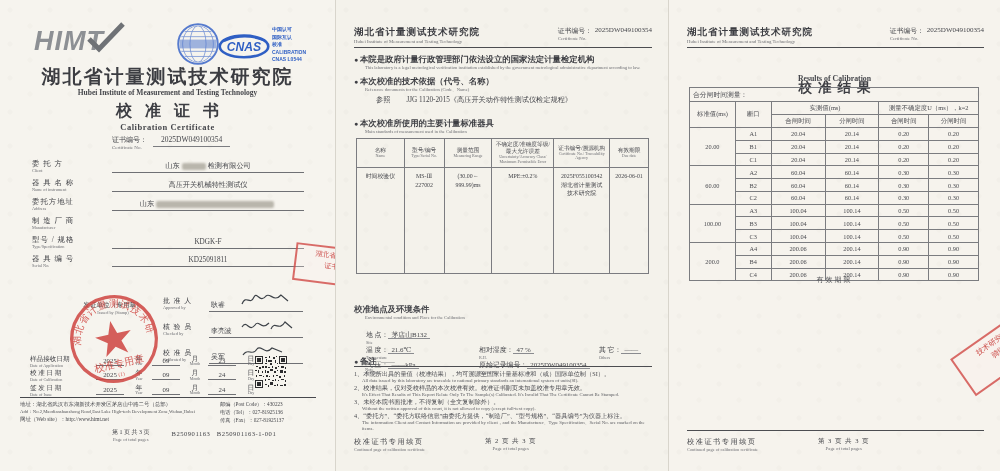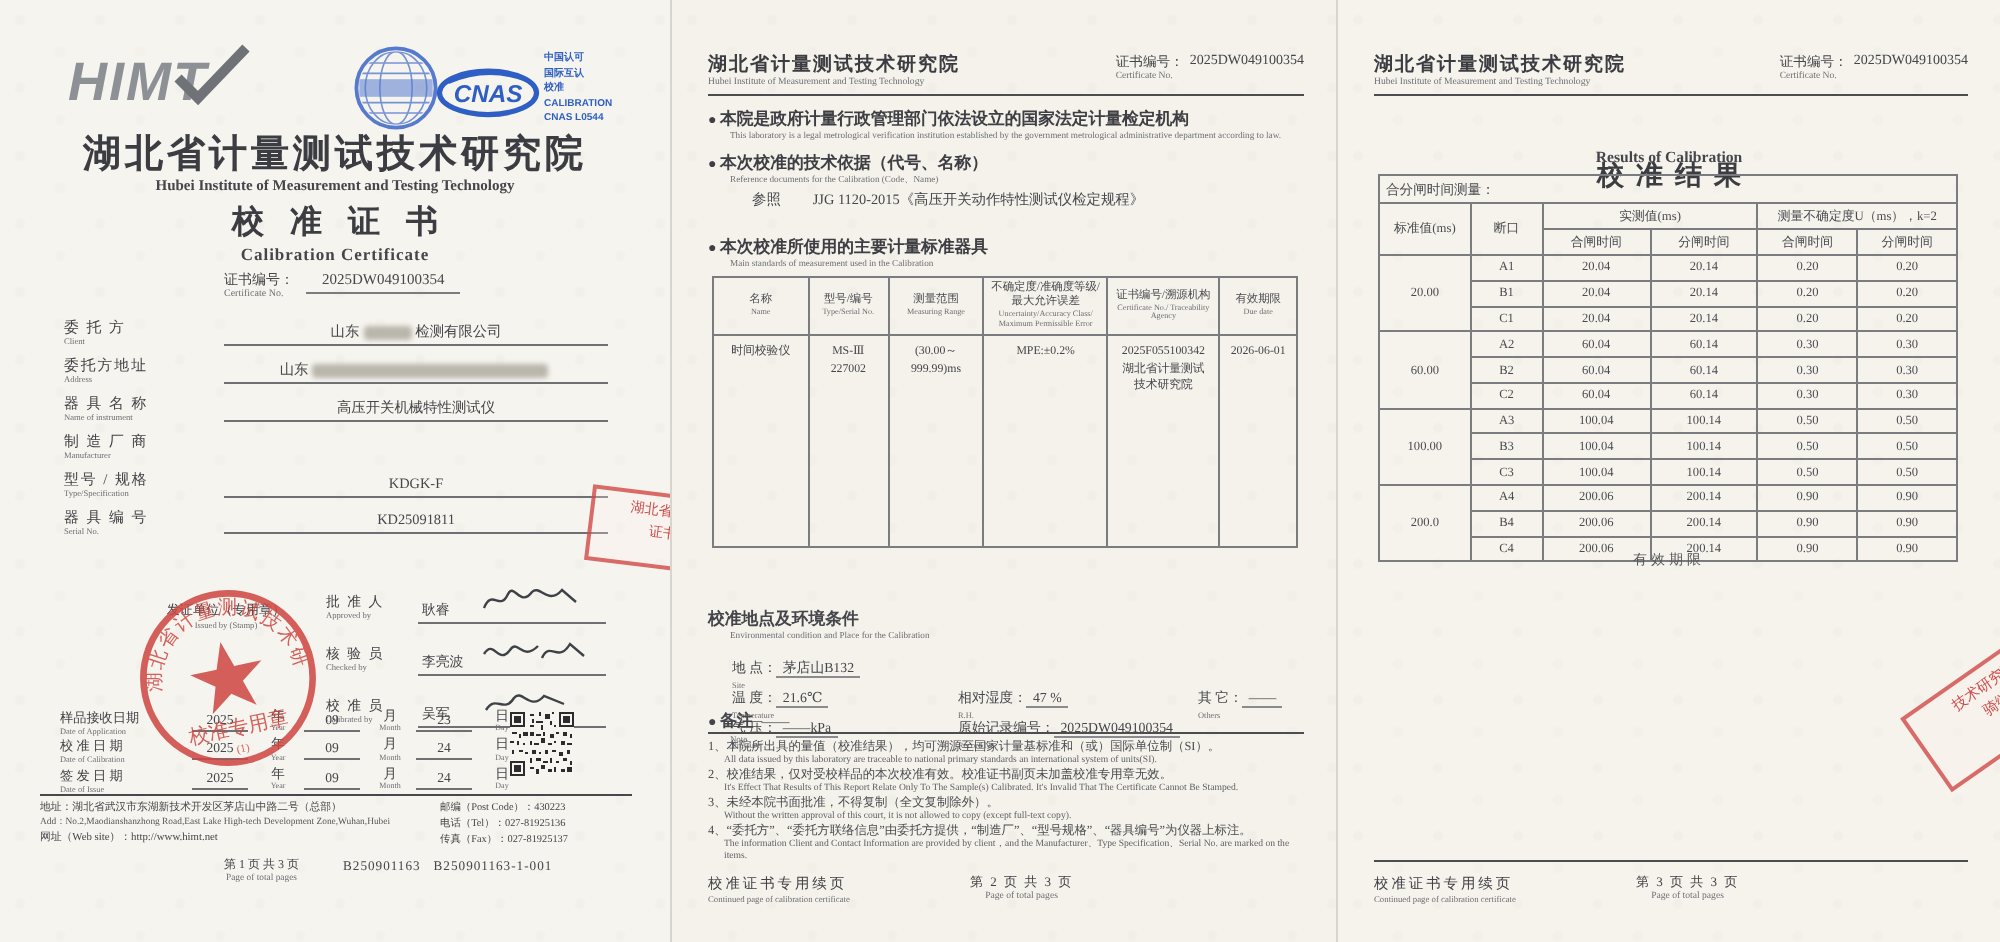--- a/index.html
+++ b/index.html
@@ -173,31 +173,31 @@
     <div id="fields">
       <div class="frow">
         <div class="flab">
             <div class="cn">委 托 方</div>
             <div class="en">Client</div>
           </div>
         <div class="fval"><span>山东</span><span class="blurbox" style="width:24px"></span><span>检测有限公司</span></div>
       </div>
       <div class="frow">
         <div class="flab">
+            <div class="cn">器 具 名 称</div>
+            <div class="en">Name of instrument</div>
+          </div>
+        <div class="fval">高压开关机械特性测试仪</div>
+      </div>
+      <div class="frow">
+        <div class="flab">
             <div class="cn">委托方地址</div>
             <div class="en">Address</div>
           </div>
         <div class="fval"><span>山东</span><span class="blurbox" style="width:118px"></span><span></span></div>
-      </div>
-      <div class="frow">
-        <div class="flab">
-            <div class="cn">器 具 名 称</div>
-            <div class="en">Name of instrument</div>
-          </div>
-        <div class="fval">高压开关机械特性测试仪</div>
       </div>
       <div class="frow">
         <div class="flab">
             <div class="cn">制 造 厂 商</div>
             <div class="en">Manufacturer</div>
           </div>
       </div>
       <div class="frow">
         <div class="flab">
             <div class="cn">型号 / 规格</div>

